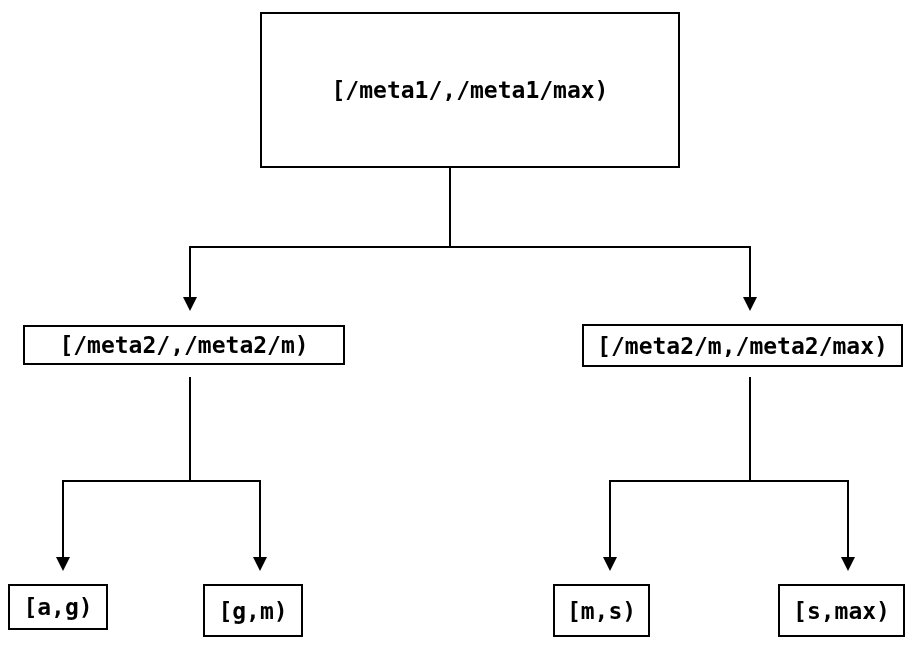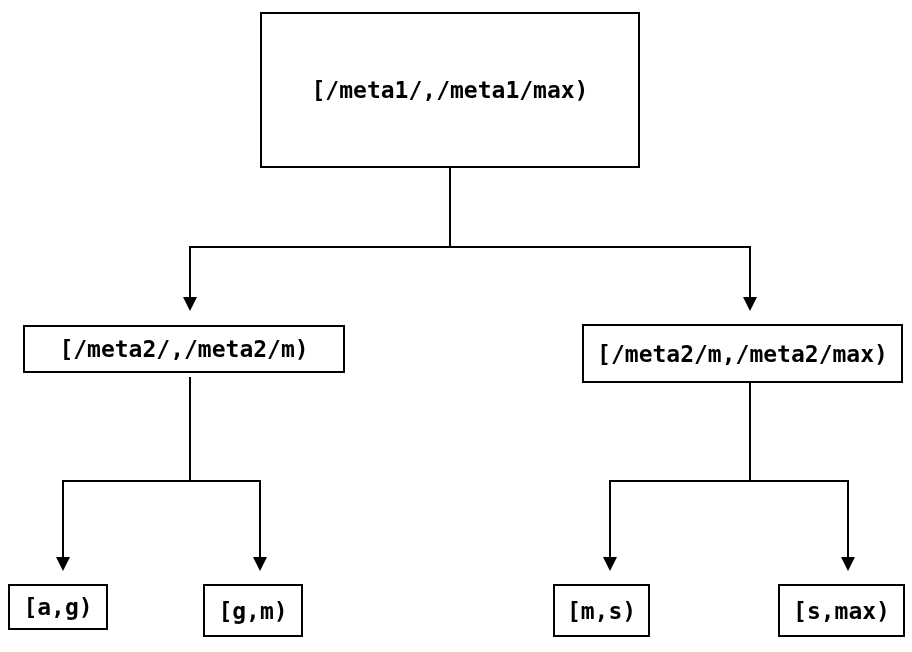--- a/index.html
+++ b/index.html
@@ -28,23 +28,23 @@
     background: #ffffff;
     border: 2px solid #000000;
     display: flex;
     align-items: center;
     justify-content: center;
     font-size: 23px;
     font-weight: bold;
     color: #000000;
     white-space: nowrap;
   }
-  .node-root    { left: 260px; top: 12px;  width: 380px; height: 156px; }
-  .node-bleft   { left: 23px;  top: 325px; width: 322px; height: 48px; }
-  .node-bright  { left: 582px; top: 324px; width: 321px; height: 59px; }
+  .node-root    { left: 260px; top: 12px;  width: 420px; height: 156px; }
+  .node-bleft   { left: 23px;  top: 325px; width: 322px; height: 40px; }
+  .node-bright  { left: 582px; top: 324px; width: 321px; height: 43px; }
   .node-leaf1   { left: 8px;   top: 584px; width: 100px; height: 46px; }
   .node-leaf2   { left: 203px; top: 584px; width: 100px; height: 53px; }
   .node-leaf3   { left: 553px; top: 584px; width: 97px;  height: 53px; }
   .node-leaf4   { left: 778px; top: 584px; width: 127px; height: 53px; }
 </style>
 </head>
 <body>
 
 <div class="canvas">
 

